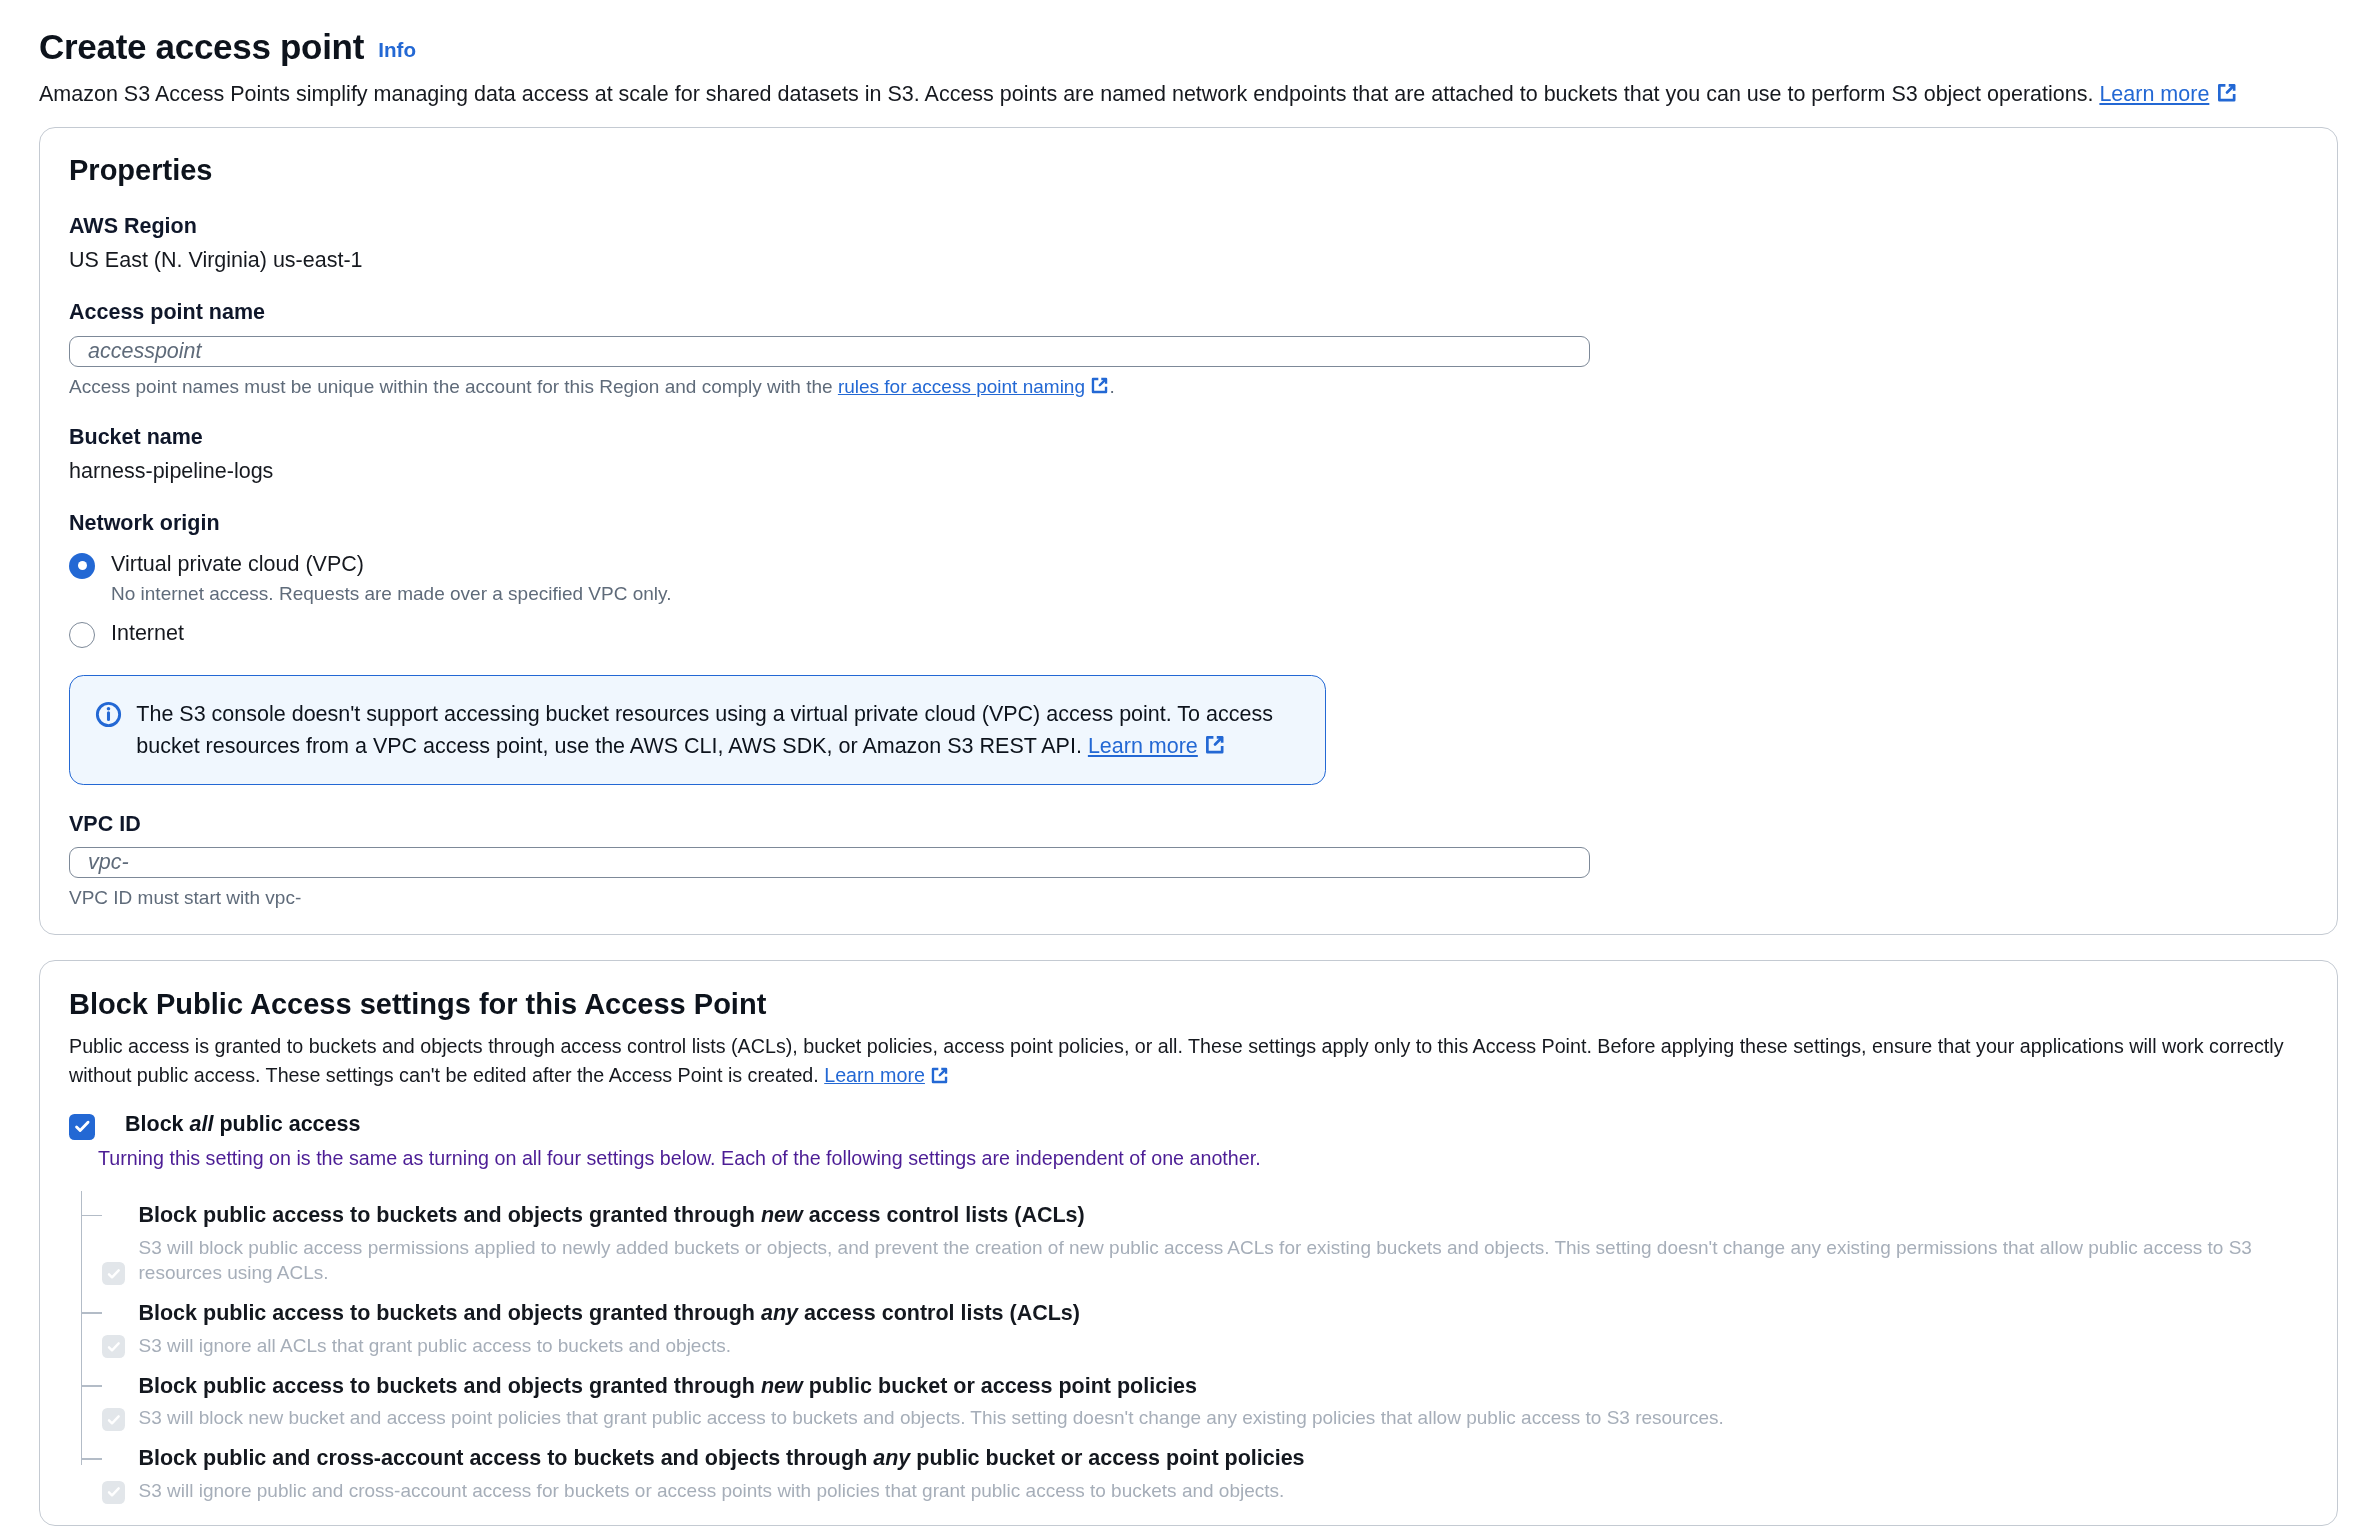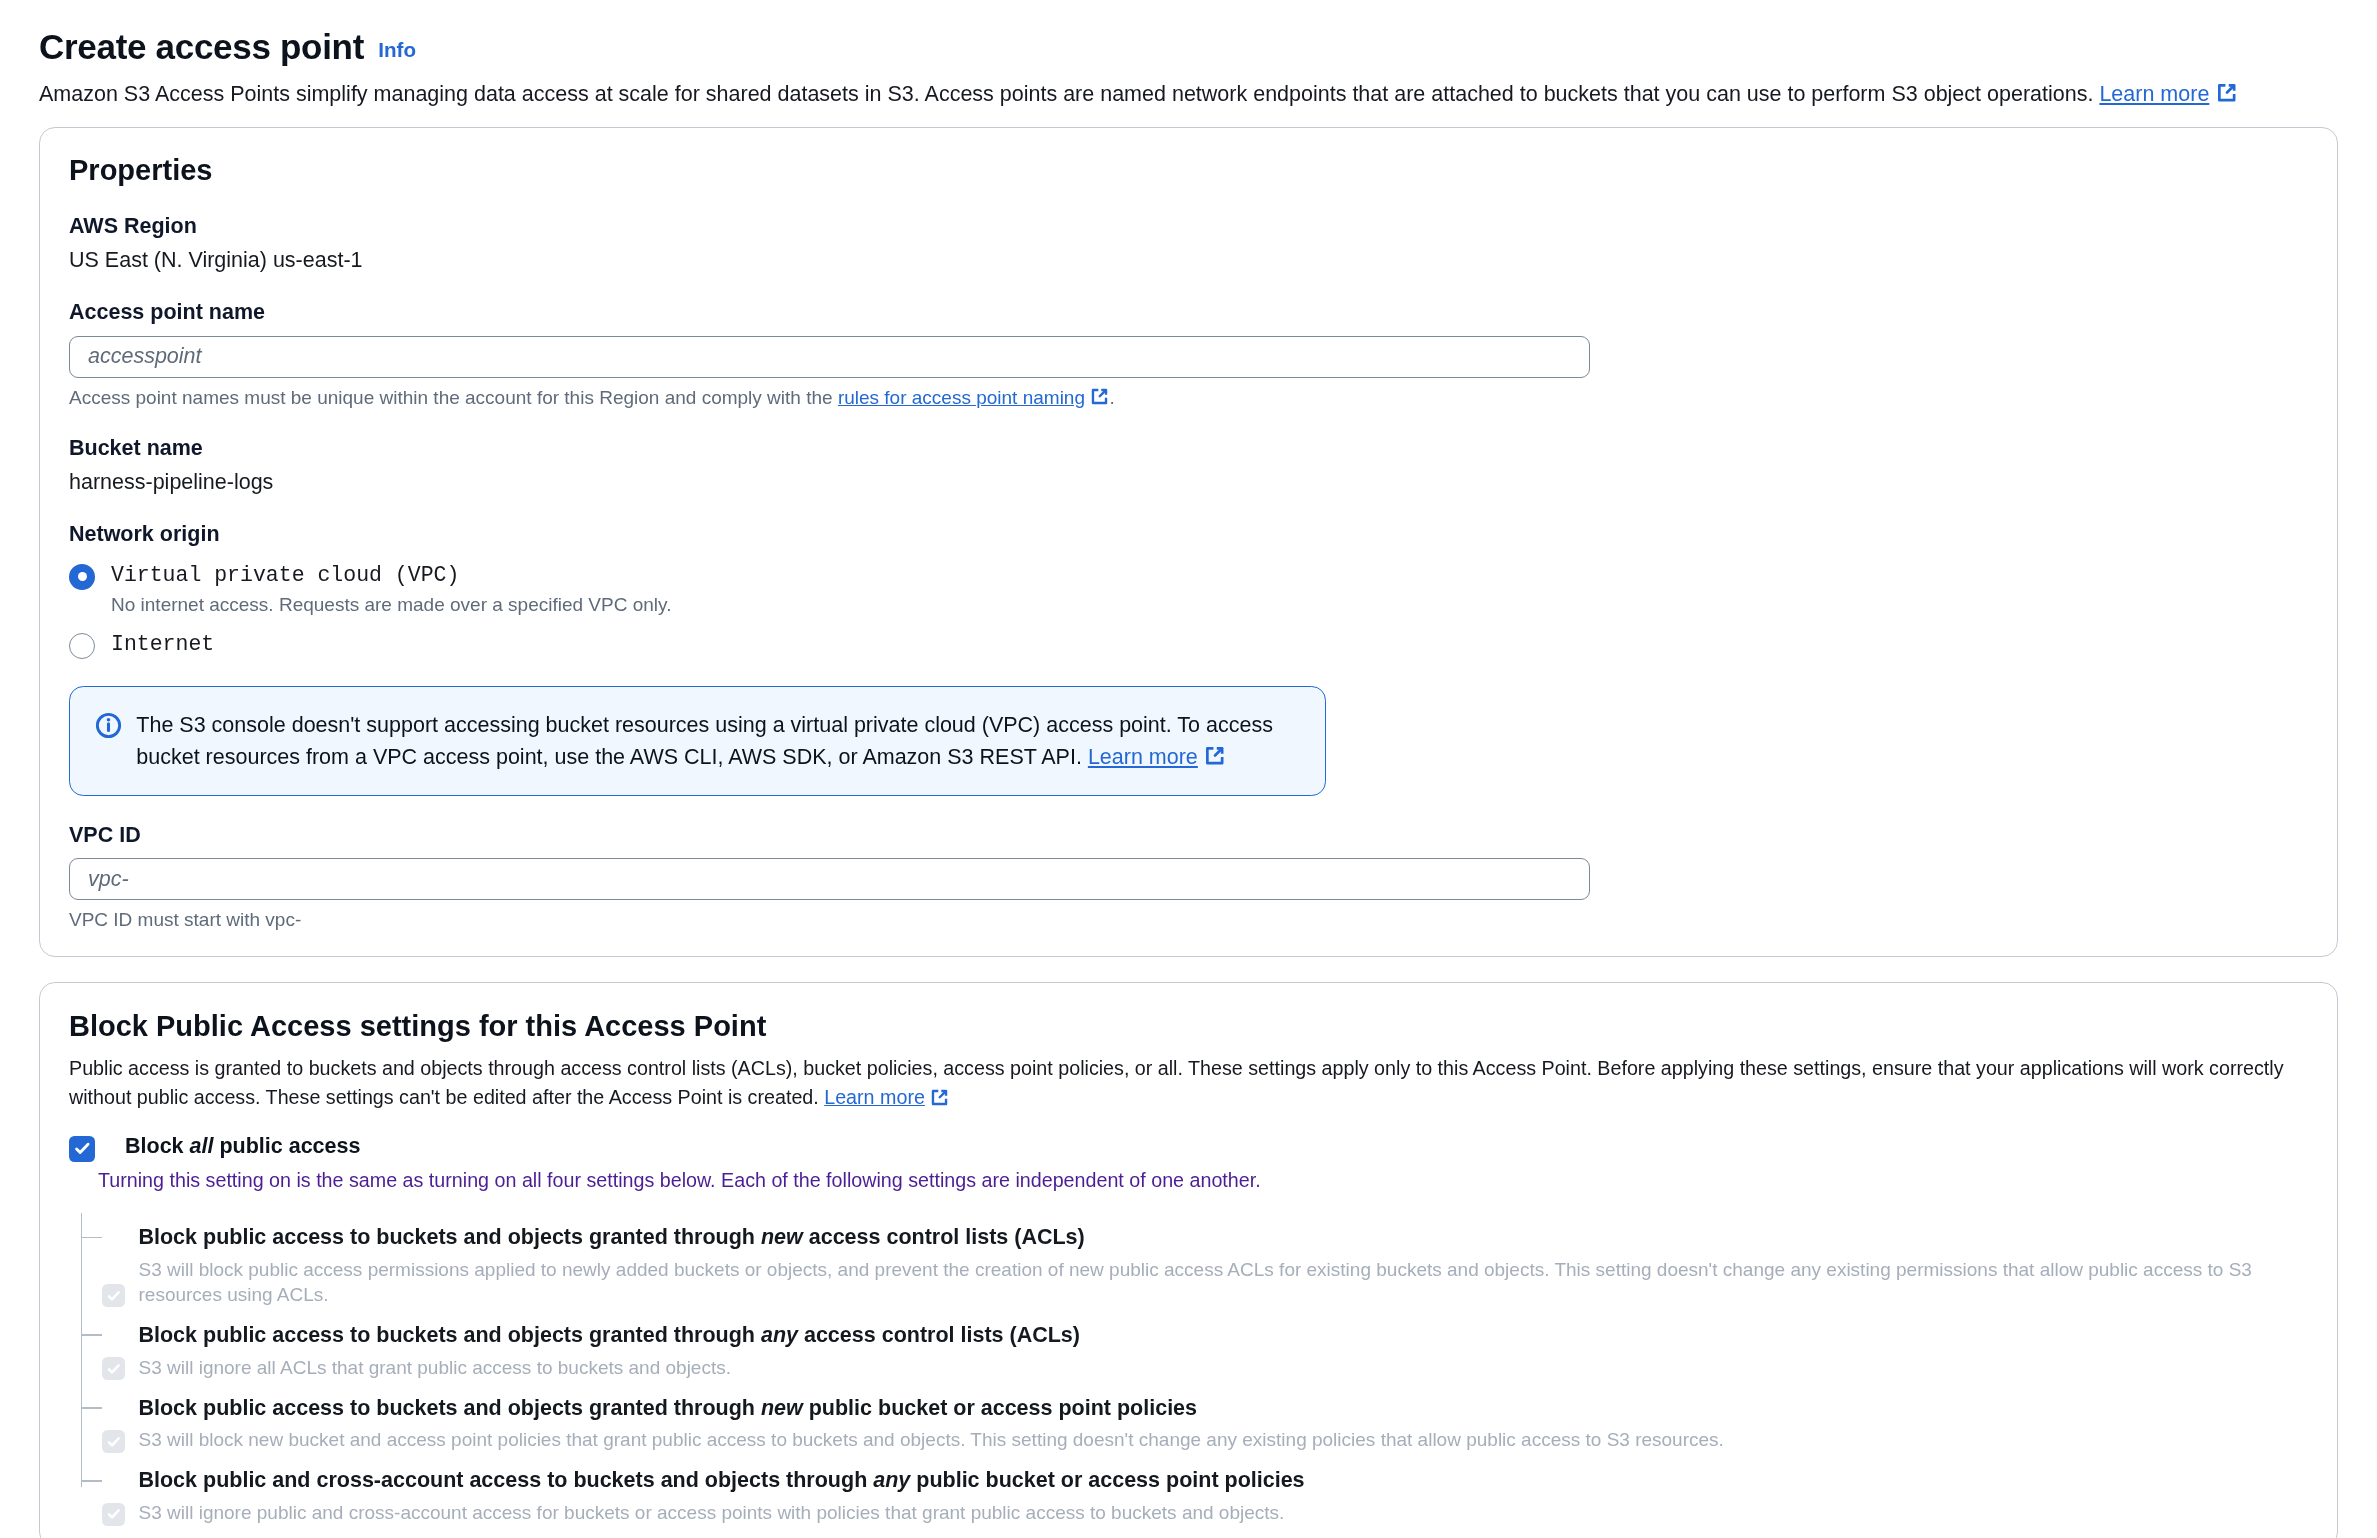--- a/index.html
+++ b/index.html
@@ -33,42 +33,42 @@
   .card {
     border: 0.9px solid #c4cad2; border-radius: 16px; background: #fff;
     margin-top: 18px; padding: 23px 29px 25px 29px;
   }
   .card h2 { margin: 3.6px 0 0 0; font-size: 29px; font-weight: 700; color: #0d131c; }
 
   .field-label { font-size: 21.5px; font-weight: 700; margin-top: 27px; color: #0f172a; }
   .field-value { font-size: 21.5px; margin-top: 9px; color: #16191f; }
 
   .text-input {
-    display: block; width: 1521px; height: 42px; margin-top: 10.7px;
+    display: block; width: 1521px; height: 31px; margin-top: 10.7px;
     border: 1.8px solid #7d8998; border-radius: 9px; padding: 0 18px;
     font-size: 21.5px; color: #0d131c; background: #fff; outline: none;
     font-family: "Liberation Sans", "DejaVu Sans", sans-serif;
   }
   .text-input::placeholder { font-style: italic; color: #5f6b7a; opacity: 1; }
 
   .helper { font-size: 19px; color: #5f6b7a; margin-top: 9px; }
   .helper .link { font-size: 19px; }
 
   
   .radio-option { display: flex; align-items: flex-start; gap: 16px; margin-top: 16px; cursor: pointer; }
   .radio {
     width: 26px; height: 26px; flex: none; border-radius: 50%;
     border: 1.8px solid #7d8998; background: #fff; margin-top: 0.9px; position: relative;
   }
   .radio.selected { border: none; background: var(--accent-blue, #2368d4); }
   .radio.selected::after {
     content: ""; position: absolute; inset: 0; margin: auto;
     width: 9px; height: 9px; border-radius: 50%; background: #fff;
   }
-  .radio-label { font-size: 21.5px; color: #16191f; font-family: Liberation Mono, monospace; }
+  .radio-label { font-size: 21.5px; color: #16191f; }
   .radio-desc { font-size: 19px; color: #5f6b7a; margin: 4.5px 0 0 42px; }
 
   
   .alert {
     margin-top: 27px; width: 1257px; border: 1.8px solid var(--accent-blue, #2368d4);
     background: var(--alert-bg, #f0f7fe); border-radius: 14.3px;
     padding: 21.5px 25px; display: flex; gap: 14.3px;
     font-size: 21.5px; line-height: 1.5; color: #0d131c;
   }
   .alert-icon { width: 27px; height: 27px; flex: none; margin-top: 3.6px; }

